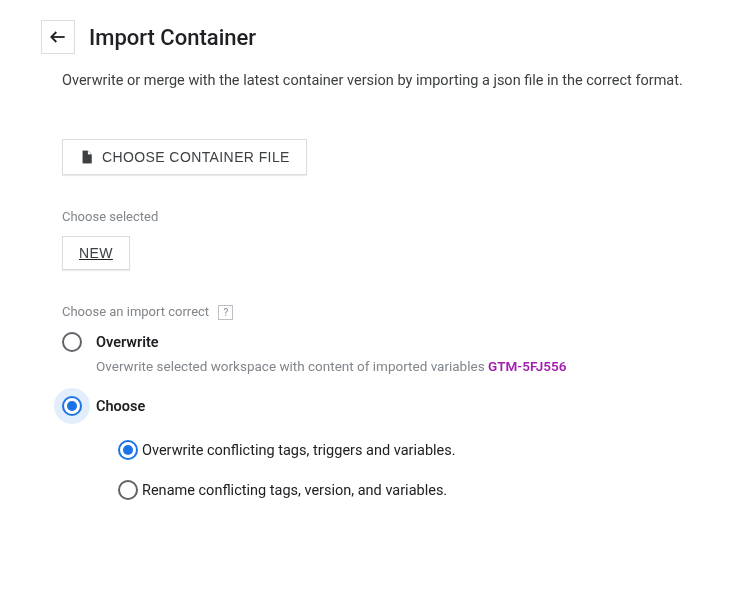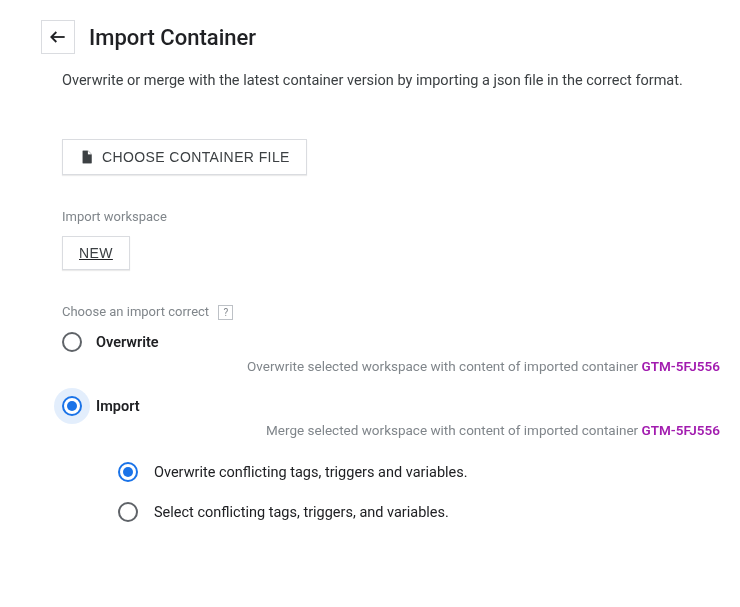--- a/index.html
+++ b/index.html
@@ -34,41 +34,41 @@
   }
   .btn-row { display: flex; gap: 18px; text-decoration: underline; }
   .section { margin-bottom: 34px; }
   .help-icon {
     display: inline-flex; align-items: center; justify-content: center;
     width: 15px; height: 15px;
     border: 1px solid #bdc1c6; color: #80868b;
     font-size: 10px; margin-left: 6px;
     vertical-align: middle;
   }
-  .option-block { margin-bottom: 22px; text-align: right; }
+  .option-block { margin-bottom: 22px; }
   .option-row { display: flex; align-items: center; gap: 14px; margin-bottom: 6px; }
   .radio {
     width: 20px; height: 20px; border-radius: 50%;
     border: 2px solid #5f6368; background: #fff; cursor: pointer;
     flex-shrink: 0;
   }
   .radio.selected {
     border-color: #1a73e8;
     position: relative;
     box-shadow: 0 0 0 8px rgba(26,115,232,0.12);
   }
   .radio.selected::after {
     content: ""; position: absolute; top: 3px; left: 3px;
     width: 10px; height: 10px; border-radius: 50%; background: #1a73e8;
   }
   .option-label { font-size: 14.5px; font-weight: 600; color: #202124; }
   .option-desc { font-size: 13.5px; color: #80868b; margin-left: 34px; }
   .option-desc .code { font-weight: 600; color: #a21caf; }
   .suboptions { margin-left: 56px; margin-top: 24px; }
-  .subopt-row { display: flex; align-items: center; gap: 16px; margin-bottom: 20px; }
+  .subopt-row { display: flex; align-items: center; gap: 4px; margin-bottom: 20px; }
   .subopt-label { font-size: 14.5px; color: #202124; }
   .radio.sub { width: 20px; height: 20px; }
   .radio.sub.selected { box-shadow: none; }
 </style>
 </head>
 <body>
 
 <div class="header-row">
   <div class="back-btn">
     <svg width="20" height="20" viewBox="0 0 24 24" fill="none" stroke="#202124" stroke-width="2.2">
@@ -87,58 +87,55 @@
       <svg width="15" height="18" viewBox="0 0 24 24" fill="#3c4043">
         <path d="M6 2h9l5 5v15H6z M14 2v6h6" fill="#3c4043"></path>
         <path d="M14 2v6h6" fill="#fff"></path>
         <path d="M6 2h8v6h6v14H6z" fill="#3c4043"></path>
       </svg>
       <span>CHOOSE CONTAINER FILE</span>
     </button>
   </div>
 
   <div class="section">
-    <div class="section-label">Import workspace</div>
+    <div class="section-label">Choose selected</div>
     <div class="btn-row">
       <button class="btn">
         <span>NEW</span>
       </button>
     </div>
   </div>
 
   <div class="section">
     <div class="section-label">
       <span>Choose an import correct</span>
       <span class="help-icon">?</span>
     </div>
 
     <div class="option-block">
       <div class="option-row">
         <div class="radio"></div>
         <div class="option-label">Overwrite</div>
       </div>
       <div class="option-desc">
-        <span>Overwrite selected workspace with content of imported container </span><span class="code">GTM-5FJ556</span>
+        <span>Overwrite selected workspace with content of imported variables </span><span class="code">GTM-5FJ556</span>
       </div>
     </div>
 
     <div class="option-block">
       <div class="option-row">
         <div class="radio selected"></div>
-        <div class="option-label">Import</div>
-      </div>
-      <div class="option-desc">
-        <span>Merge selected workspace with content of imported container </span><span class="code">GTM-5FJ556</span>
+        <div class="option-label">Choose</div>
       </div>
 
       <div class="suboptions">
         <div class="subopt-row">
           <div class="radio sub selected"></div>
           <div class="subopt-label">Overwrite conflicting tags, triggers and variables.</div>
         </div>
         <div class="subopt-row">
           <div class="radio sub"></div>
-          <div class="subopt-label">Select conflicting tags, triggers, and variables.</div>
+          <div class="subopt-label">Rename conflicting tags, version, and variables.</div>
         </div>
       </div>
     </div>
   </div>
 </div>
 
 </body></html>

